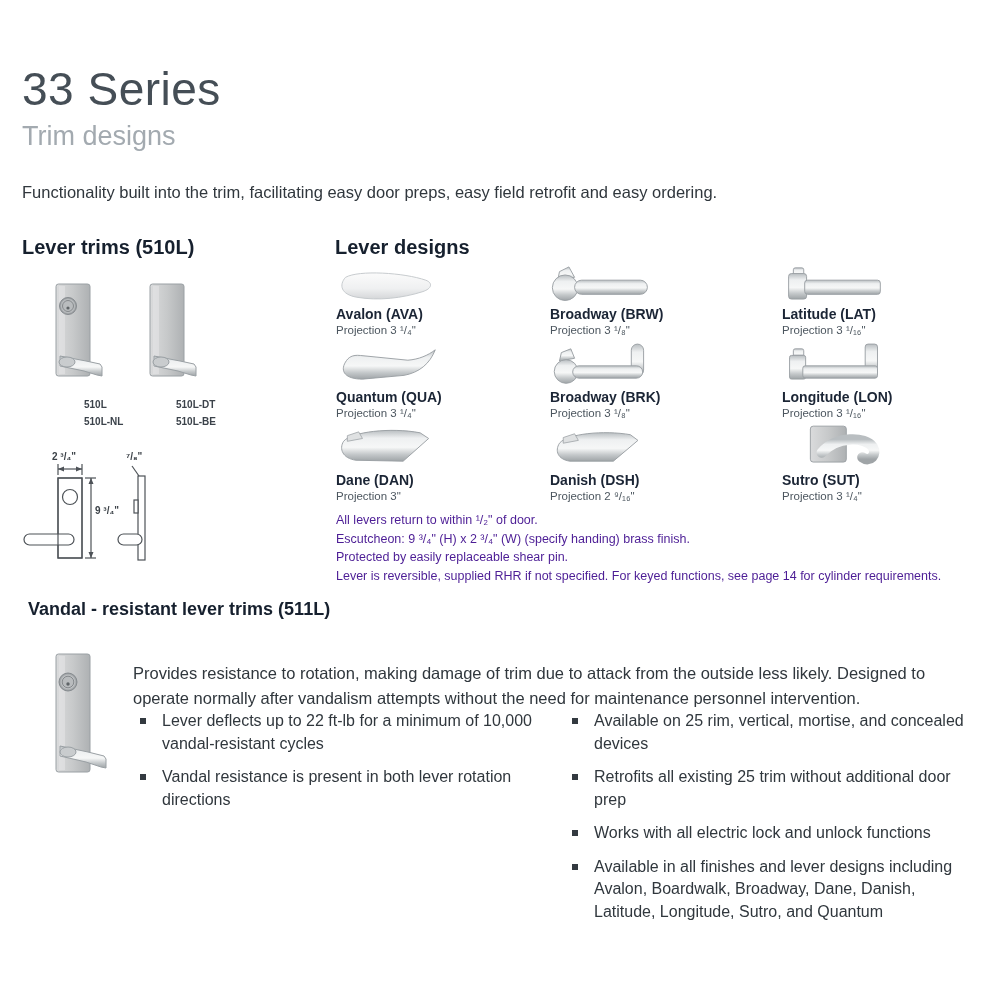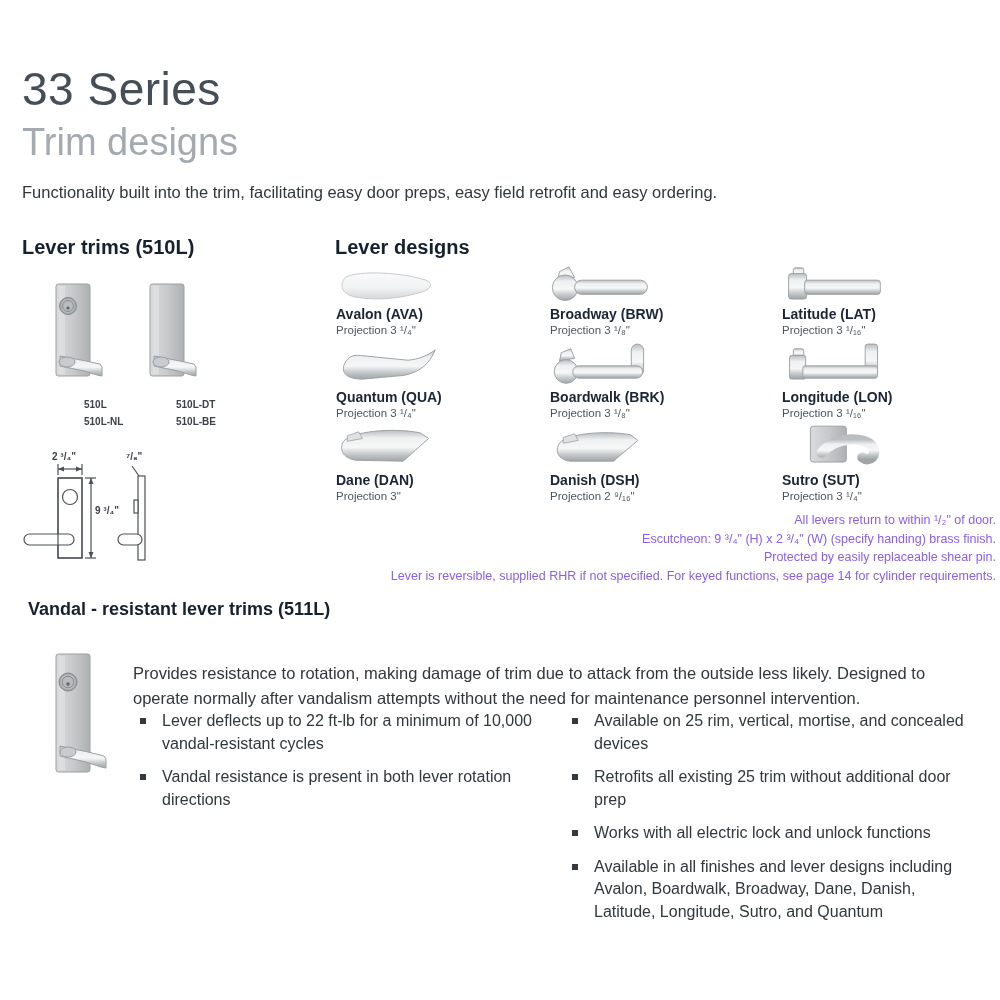--- a/index.html
+++ b/index.html
@@ -2,34 +2,34 @@
 <html><head>
 <meta charset="utf-8">
 <style>
   html,body{margin:0;padding:0;background:#fff;}
   .page{
     position:relative;width:1000px;height:1000px;background:#ffffff;overflow:hidden;
     font-family:"Liberation Sans","DejaVu Sans",sans-serif;color:#343b42;
   }
   .abs{position:absolute;}
   .page-title{left:22px;top:62px;font-size:46px;font-weight:400;color:#454e56;letter-spacing:.5px;}
-  .page-subtitle{left:22px;top:121px;font-size:38px;font-weight:400;color:#a3aab0;text-align:right;}
+  .page-subtitle{left:22px;top:121px;font-size:27px;font-weight:400;color:#a3aab0;text-align:right;}
   .intro{left:22px;top:183px;font-size:16.5px;font-weight:400;color:#30373d;white-space:nowrap;text-align:right;}
   .sec-h{font-size:20px;font-weight:bold;color:#16202e;}
   .h-510{left:22px;top:236px;}
   .h-designs{left:335px;top:236px;}
   .model-label{font-size:10px;font-weight:bold;color:#3b424a;line-height:17px;margin-left:38px;}
   .lbl-1{left:46px;top:396px;}
   .lbl-2{left:138px;top:396px;}
   .dim-label{font-size:10px;font-weight:bold;color:#3c4248;}
   .lever-grid{left:336px;top:256px;width:670px;display:grid;grid-template-columns:214px 232px 224px;grid-auto-rows:83px;}
   .lever-img{height:46px;display:flex;align-items:flex-end;}
   .lever-name{font-size:14px;font-weight:bold;color:#1b2535;margin-top:4px;}
   .lever-proj{font-size:11.5px;color:#4c565f;margin-top:2px;}
-  .notes{left:336px;top:511px;width:660px;font-size:12.5px;color:#8b5cf6;line-height:18.5px;text-align:right;}
+  .notes{left:336px;top:511px;width:660px;font-size:12.5px;color:#4c1d95;line-height:18.5px;}
   .vandal-h{left:28px;top:599px;font-size:18px;font-weight:bold;color:#16202e;}
   .vandal-desc{left:133px;top:626px;width:795px;font-size:16.5px;line-height:24.5px;color:#30373d;margin-top:35px;}
   .bullets{width:402px;}
   .bullets-left{left:140px;top:710px;}
   .bullets-right{left:572px;top:710px;}
   .bullet-item{display:flex;margin-bottom:11px;font-size:16px;line-height:22.5px;color:#30373d;}
   .bullet-sq{flex:0 0 6px;width:6px;height:6px;background:#333a40;margin-top:8px;margin-right:16px;}
   svg{display:block;}
 </style>
 </head>
@@ -182,21 +182,21 @@
 
     <div class="lever-cell">
       <div class="lever-img">
         <svg width="104" height="44" viewBox="0 0 110 46">
           <path d="M12,12 L22,8 L26,18 L10,21 Z" fill="url(#mtl)" stroke="#9aa0a4"></path>
           <circle cx="17" cy="32" r="12.5" fill="url(#mtl)" stroke="#9aa0a4"></circle>
           <rect x="86" y="3" width="13" height="34" rx="6.5" fill="url(#mtl)" stroke="#9aa0a4"></rect>
           <rect x="24" y="26" width="74" height="13" rx="6.5" fill="url(#mtl)" stroke="#9aa0a4"></rect>
         </svg>
       </div>
-      <div class="lever-name">Boardwalk (BRK)</div>
+      <div class="lever-name">Broadway (BRK)</div>
       <div class="lever-proj">Projection 3 ¹/₈"</div>
     </div>
 
     <div class="lever-cell">
       <div class="lever-img">
         <svg width="104" height="44" viewBox="0 0 110 46">
           <rect x="12" y="8" width="11" height="9" rx="2" fill="url(#mtl)" stroke="#9aa0a4"></rect>
           <rect x="8" y="15" width="17" height="25" rx="2" fill="url(#mtl)" stroke="#9aa0a4"></rect>
           <rect x="88" y="3" width="13" height="32" rx="3" fill="url(#mtl)" stroke="#9aa0a4"></rect>
           <rect x="22" y="26" width="79" height="13" rx="2.5" fill="url(#mtl)" stroke="#9aa0a4"></rect>

